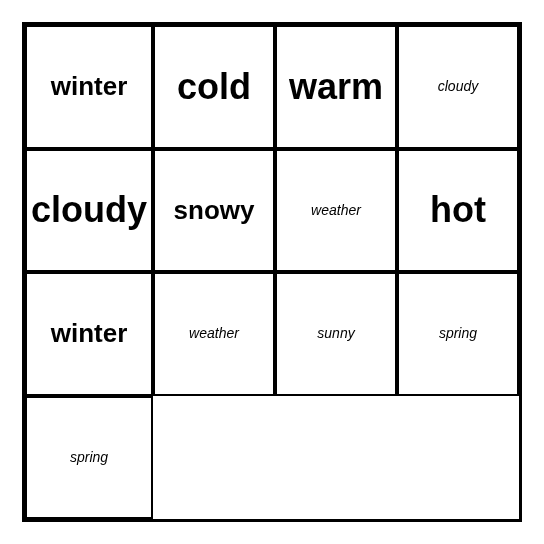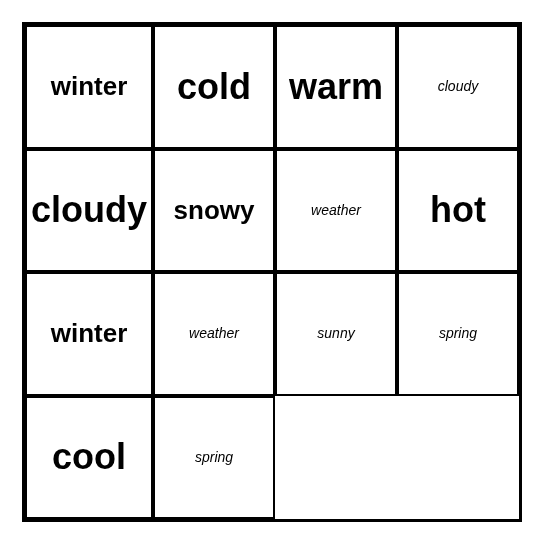--- a/index.html
+++ b/index.html
@@ -90,18 +90,15 @@
     <div class="bingo-cell">
       <span class="size-small">weather</span>
     </div>
     <div class="bingo-cell">
       <span class="size-small">sunny</span>
     </div>
     <div class="bingo-cell">
       <span class="size-small">spring</span>
     </div>
     <div class="bingo-cell">
-      <span class="size-large">cool</span>
-    </div>
-    <div class="bingo-cell">
       <span class="size-small">spring</span>
     </div>
   </div>
 
 </body></html>

